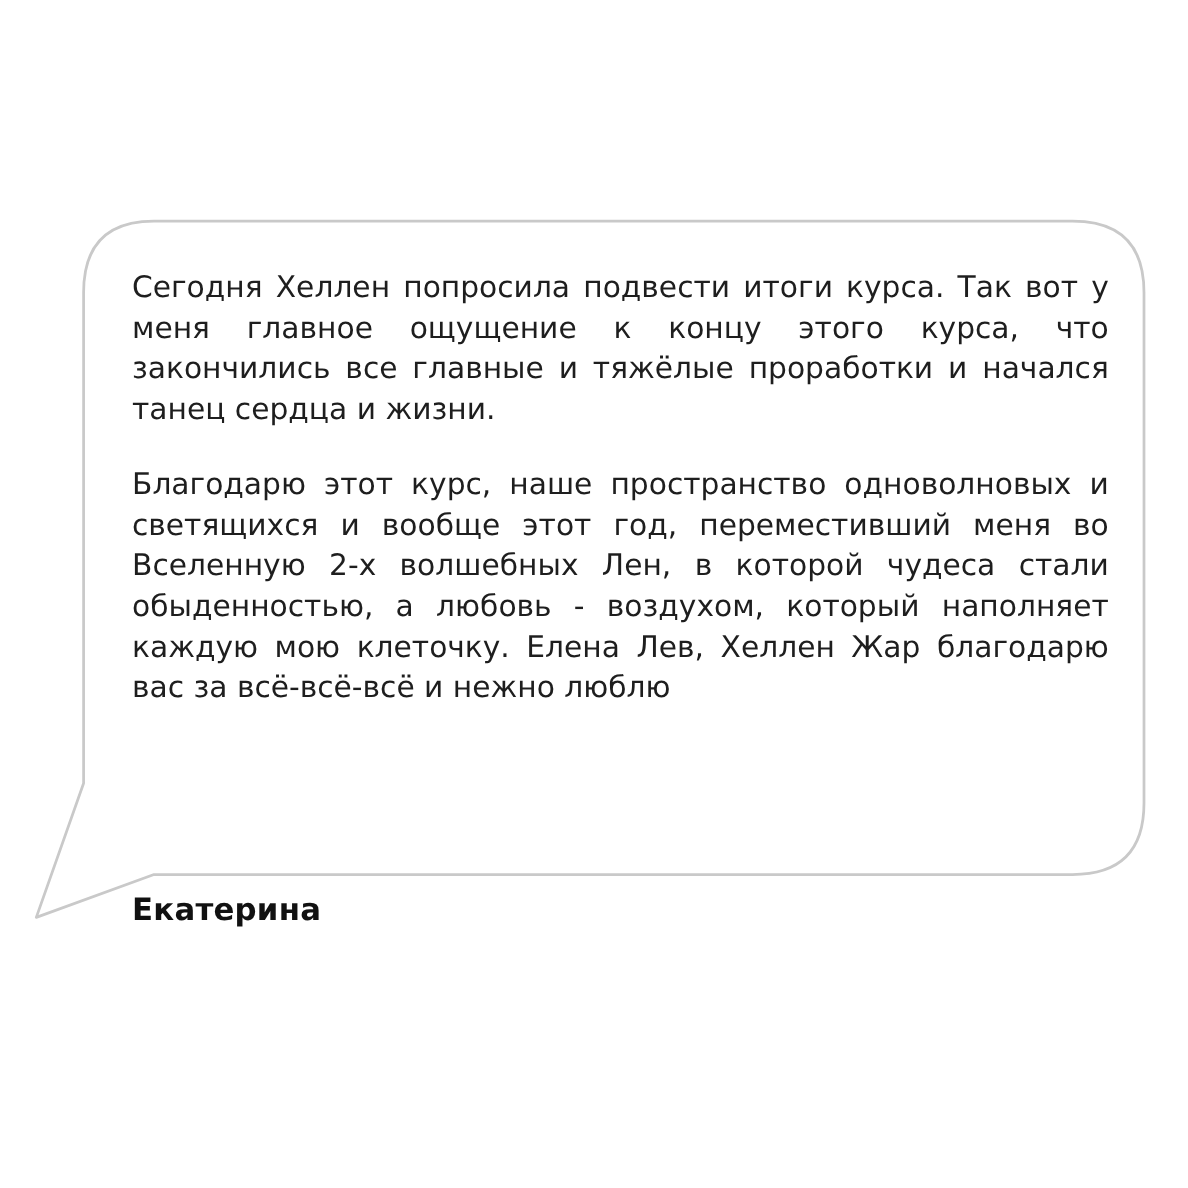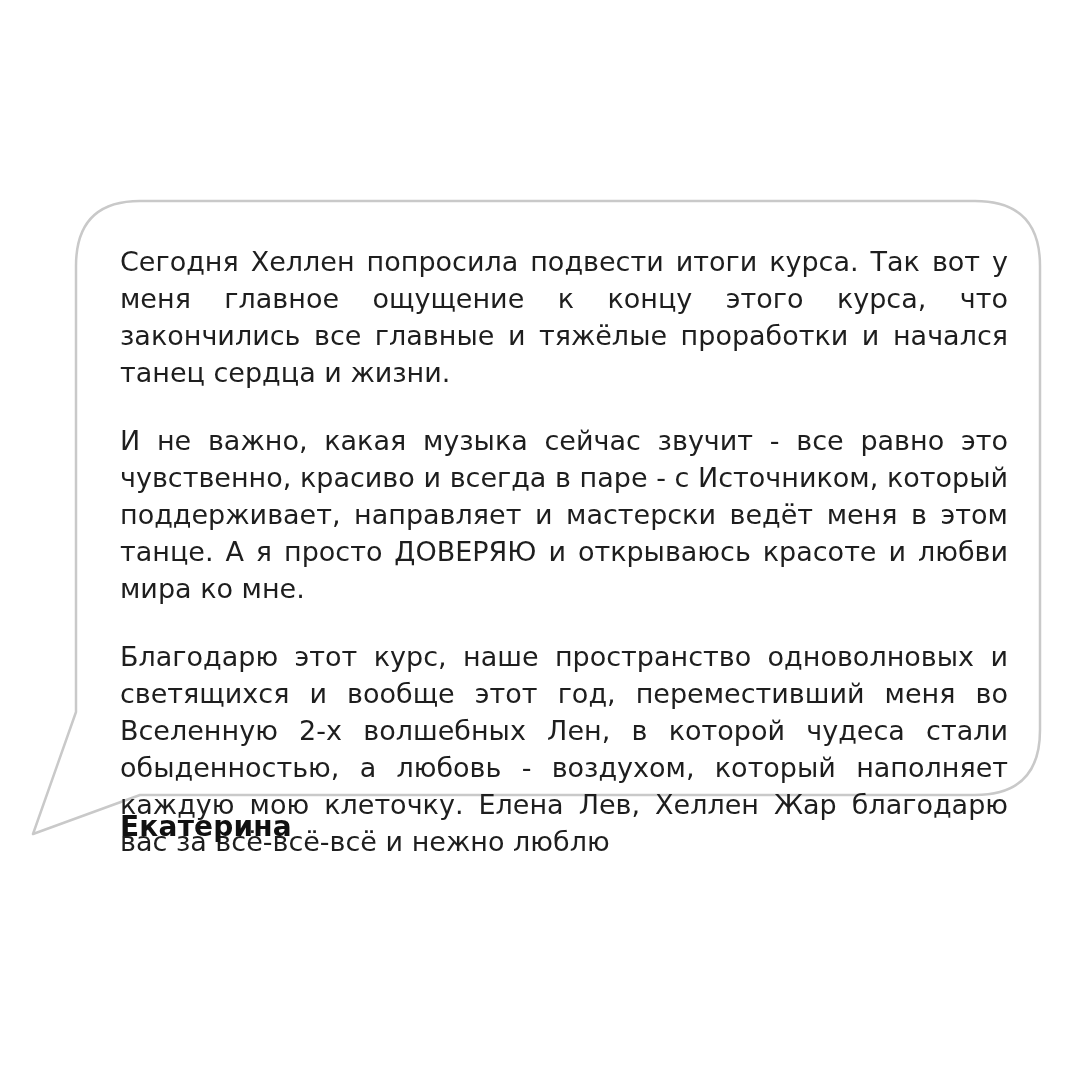--- a/index.html
+++ b/index.html
@@ -64,19 +64,18 @@
              L 140 795
              L 33 834
              L 76 712
              L 76 266
              Q 76 201 140 201
              Z" fill="#ffffff" stroke="#c9c9c9" stroke-width="2.5" stroke-linejoin="round"></path>
   </svg>
 
   <div class="quote-text">
     <p>Сегодня Хеллен попросила подвести итоги курса. Так вот у меня главное ощущение к концу этого курса, что закончились все главные и тяжёлые проработки и начался танец сердца и жизни.</p>
-    <p>И не важно, какая музыка сейчас звучит - все равно это чувственно, красиво и всегда в паре - с Источником, который поддерживает, направляет и мастерски ведёт меня в этом танце. А я просто ДОВЕРЯЮ и открываюсь красоте и любви мира ко мне.</p>
     <p>Благодарю этот курс, наше пространство одноволновых и светящихся и вообще этот год, переместивший меня во Вселенную 2-х волшебных Лен, в которой чудеса стали обыденностью, а любовь - воздухом, который наполняет каждую мою клеточку. Елена Лев, Хеллен Жар благодарю вас за всё-всё-всё и нежно люблю</p>
   </div>
 
   <div class="author">Екатерина</div>
 
 </div>
 
 </body></html>

